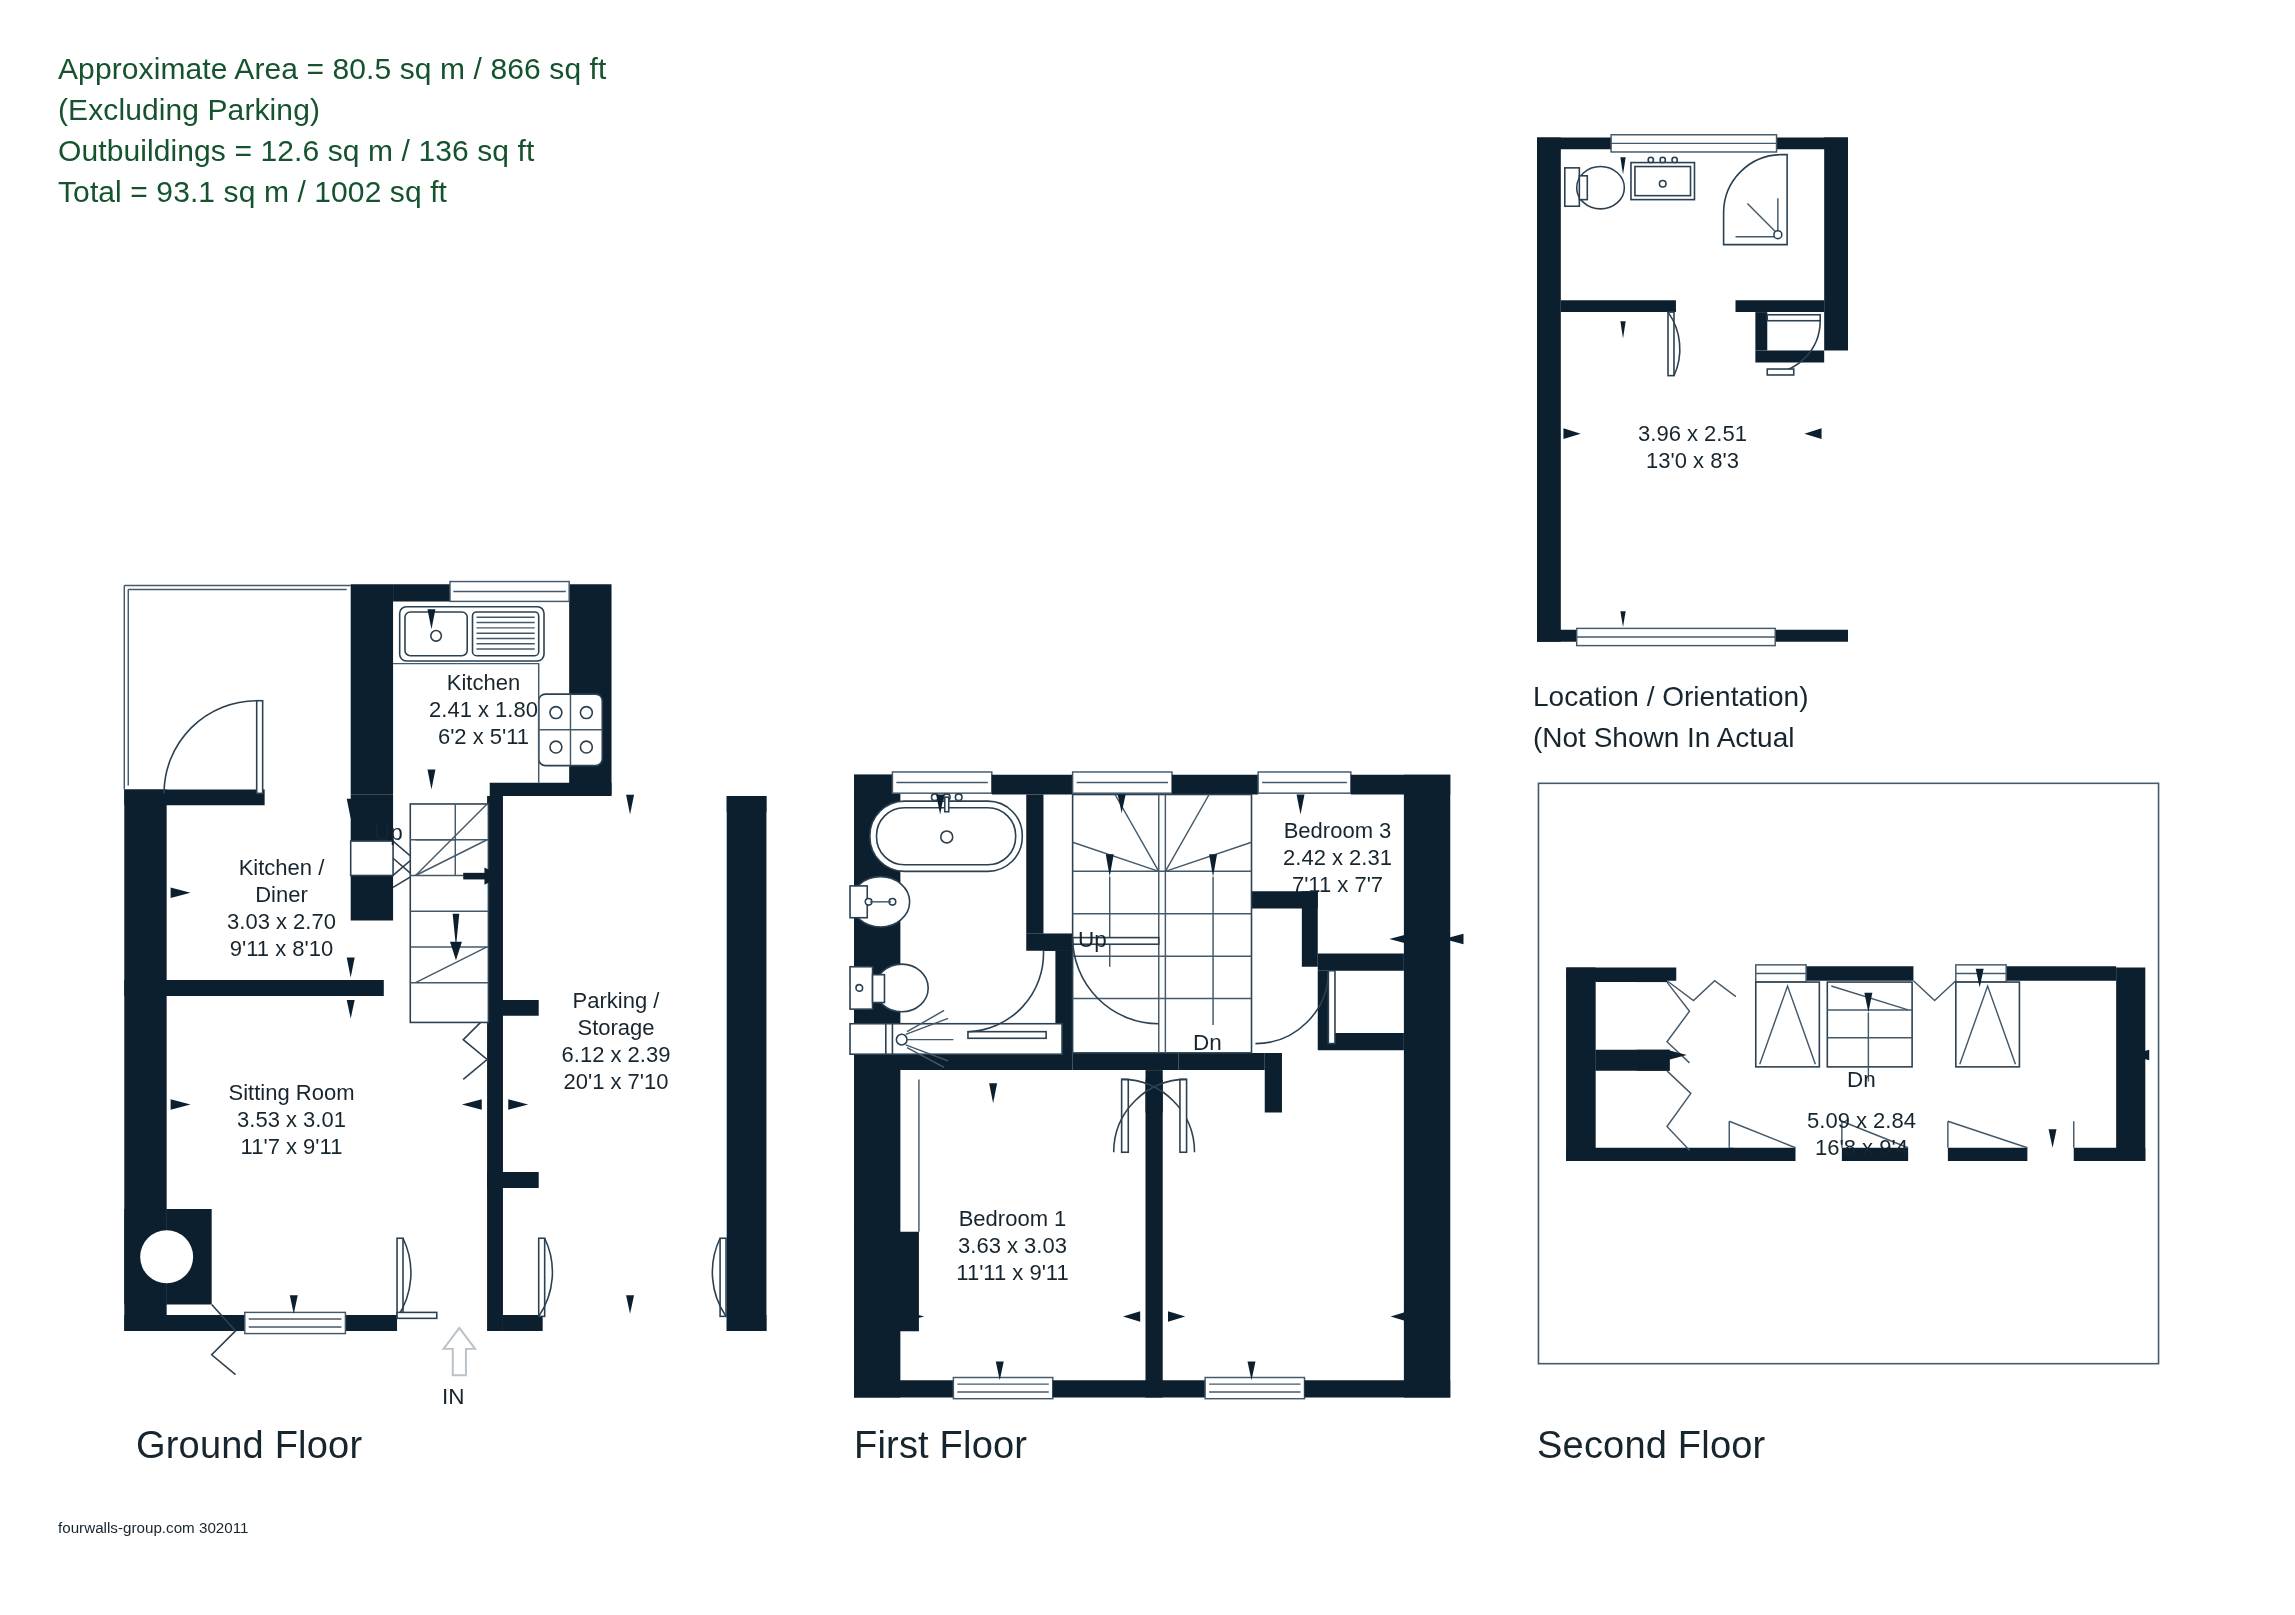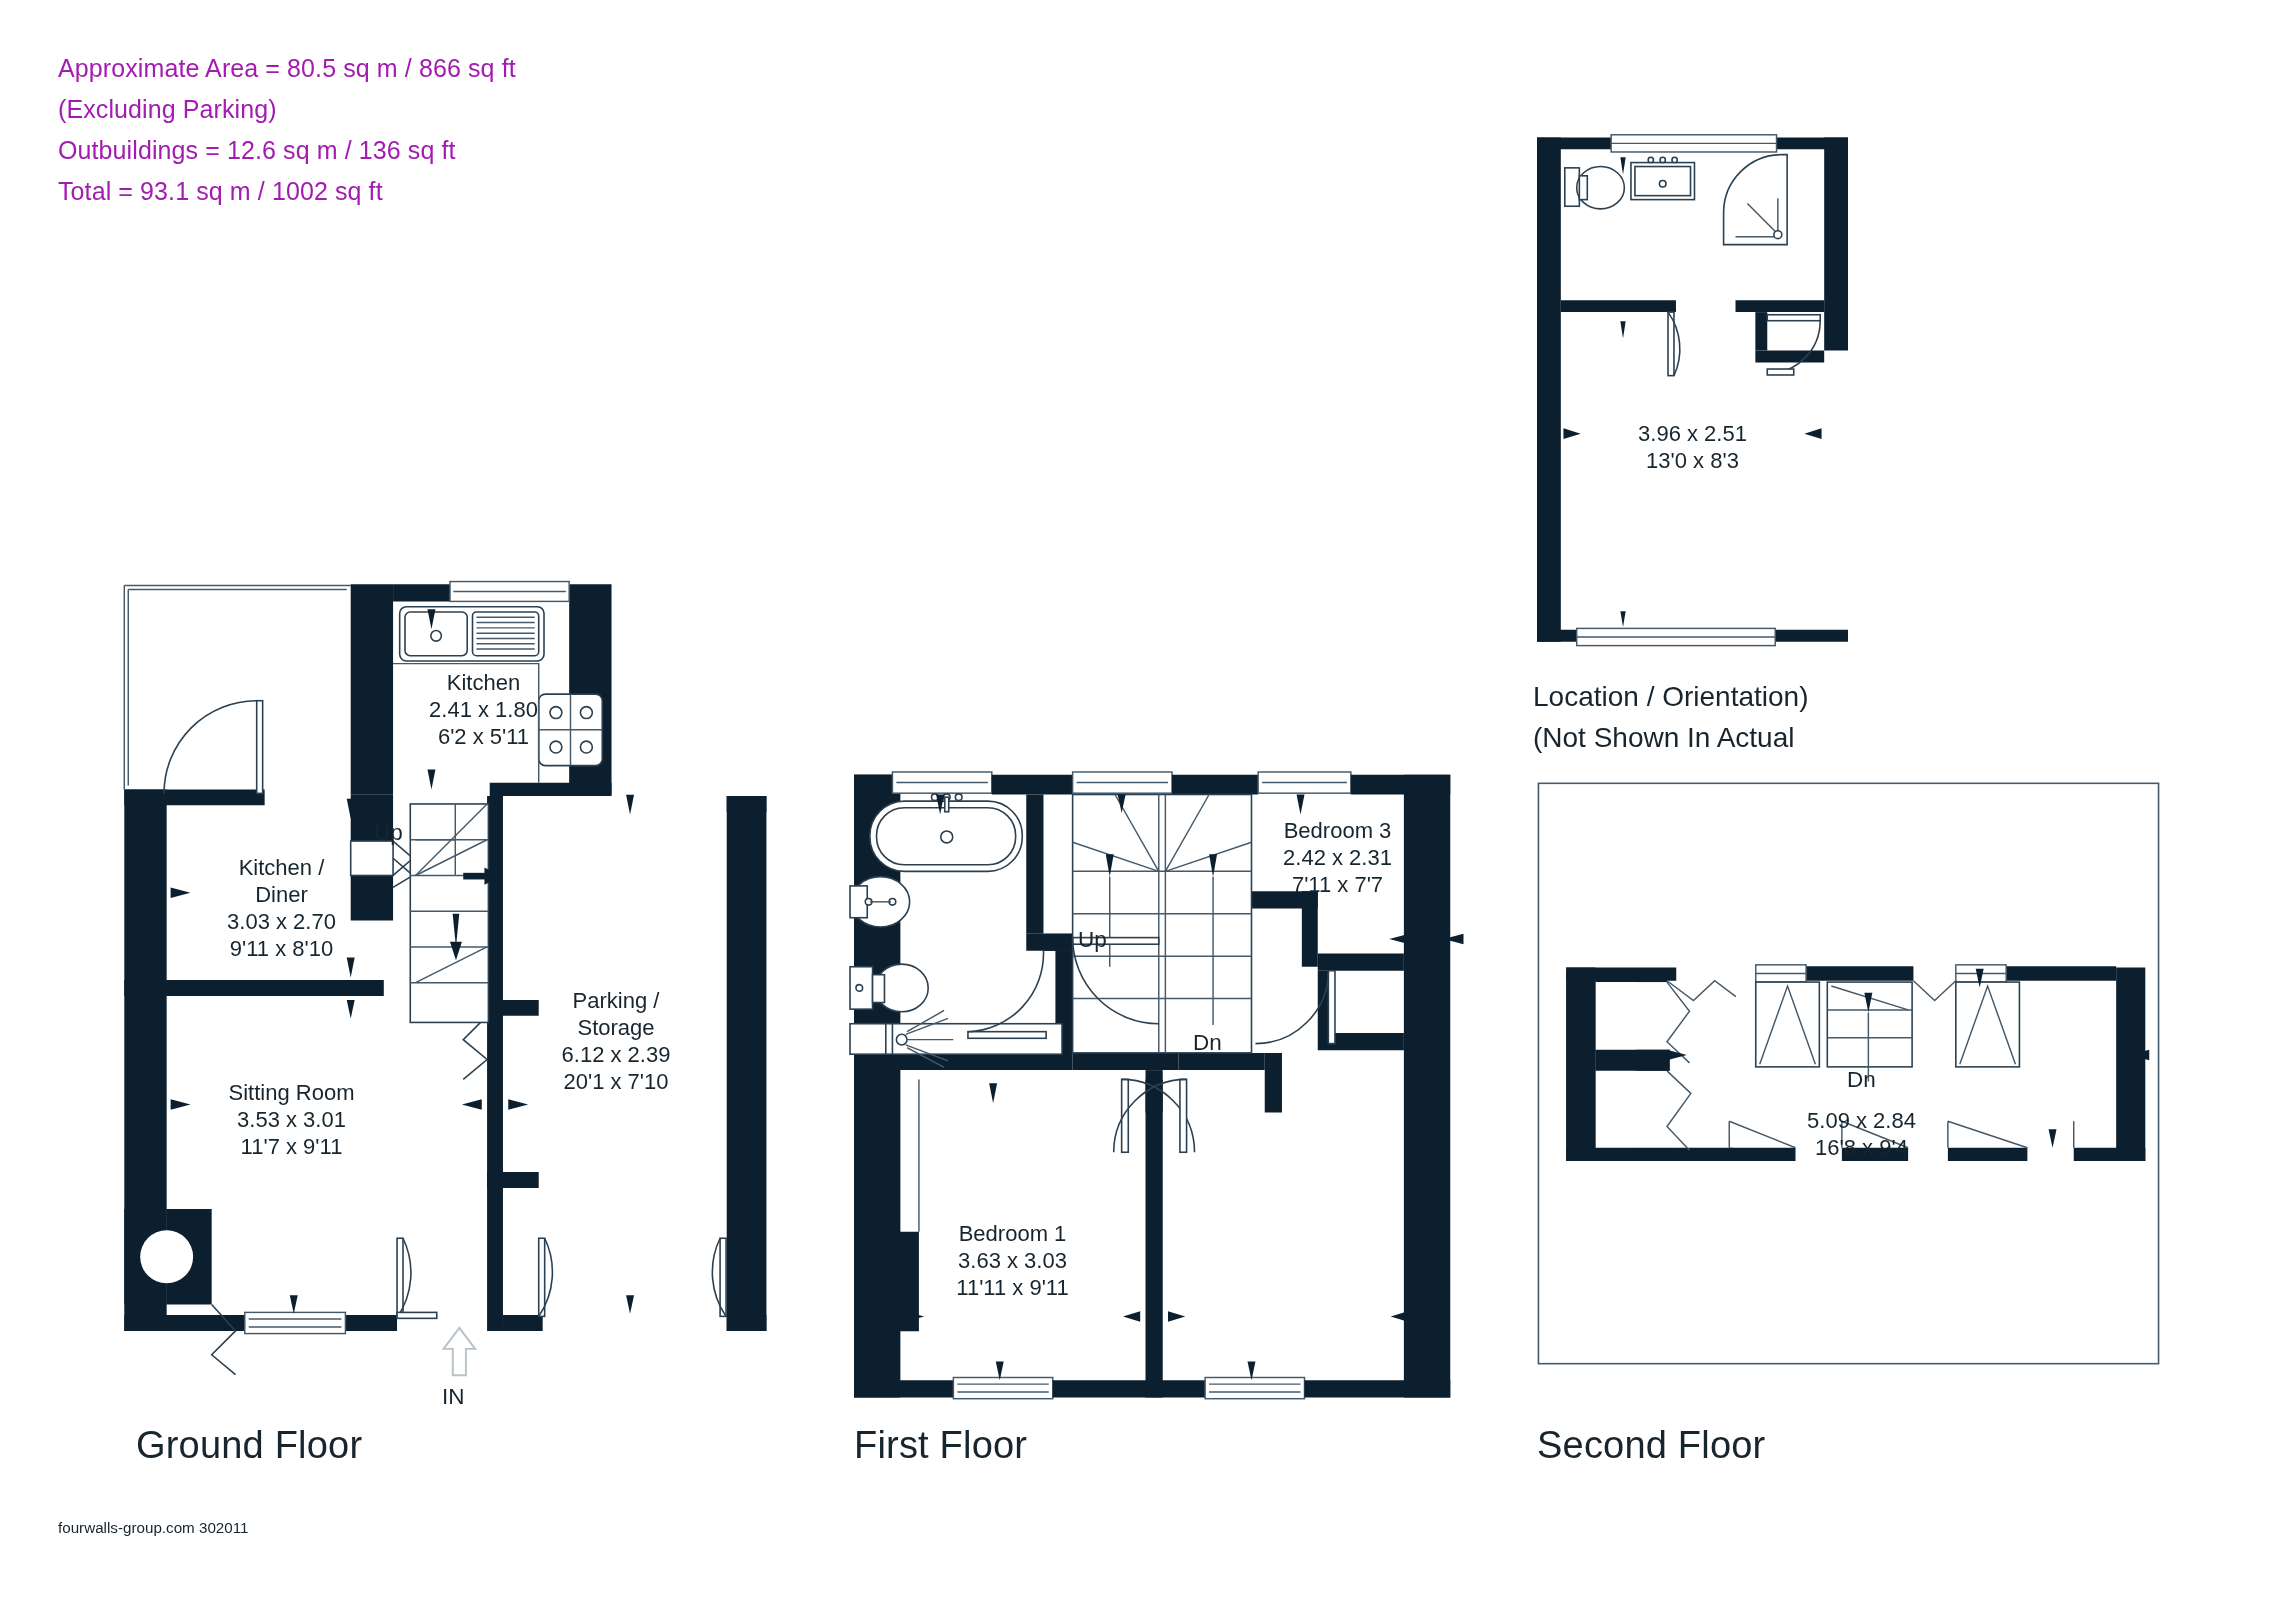--- a/index.html
+++ b/index.html
@@ -5,21 +5,21 @@
   html,body{margin:0;padding:0;background:#ffffff;}
   body{
     width:2295px;height:1615px;position:relative;overflow:hidden;
     font-family:"Liberation Sans", sans-serif;
     color:#0d2030;
     -webkit-font-smoothing:antialiased;
   }
   .abs{position:absolute;}
   
   #header{left:58px;top:48px;width:927px;}
-  #header div{font-size:25px;line-height:41px;color:#a21caf;letter-spacing:0.1px;white-space:nowrap;}
+  #header div{font-size:30px;line-height:41px;color:#14532d;letter-spacing:0.1px;white-space:nowrap;}
   
   .floor-title{font-size:38px;color:#17252f;letter-spacing:0.2px;white-space:nowrap;}
   
   #note{left:1533px;top:676px;width:464px;font-size:28px;line-height:41px;color:#17252f;}
   
   #footer{left:58px;top:1513px;width:1126px;}
   #footer div{font-size:15.2px;line-height:29px;color:#17252f;white-space:nowrap;}
   
   .rt{font-size:22px;line-height:27px;text-align:center;color:#17252f;white-space:nowrap;}
   .lbl{font-size:22.5px;color:#17252f;white-space:nowrap;}
@@ -435,21 +435,21 @@
     <polygon class="dark" points="214,896 226,896 220,924"></polygon>
     <polygon class="dark" points="594,896 606,896 600,924"></polygon>
   </svg>
 
   <div class="abs rt" style="left:371px;top:49px;width:225px;">
     <div>Bedroom 3</div>
     <div>2.42 x 2.31</div>
     <div>7'11 x 7'7</div>
   </div>
 
-  <div class="abs rt" style="left:46px;top:437px;width:225px;margin-top:15px;">
+  <div class="abs rt" style="left:46px;top:437px;width:225px;">
     <div>Bedroom 1</div>
     <div>3.63 x 3.03</div>
     <div>11'11 x 9'11</div>
   </div>
 
 
   <div class="abs lbl" style="left:224px;top:159px;">Up</div>
   <div class="abs lbl" style="left:339px;top:262px;">Dn</div>
 </div>
 

